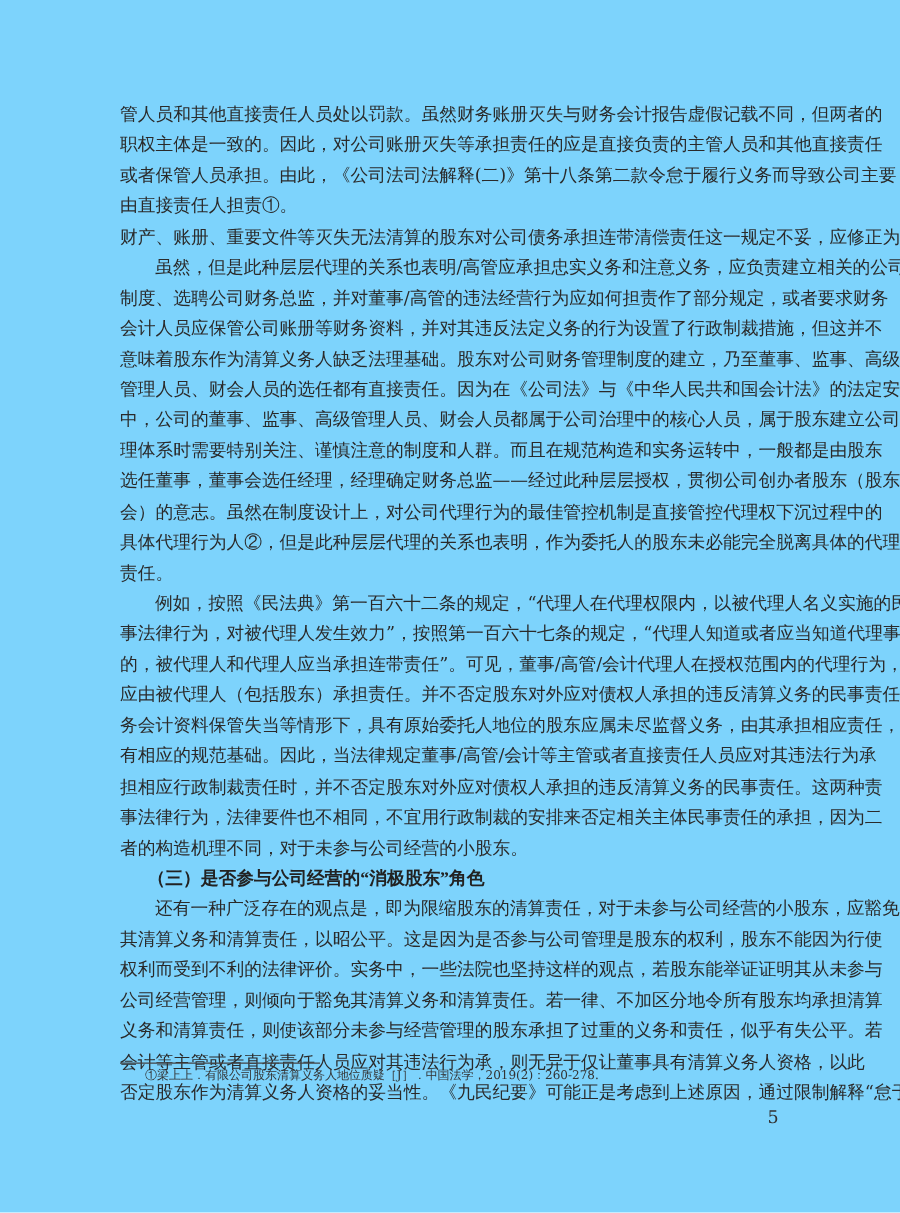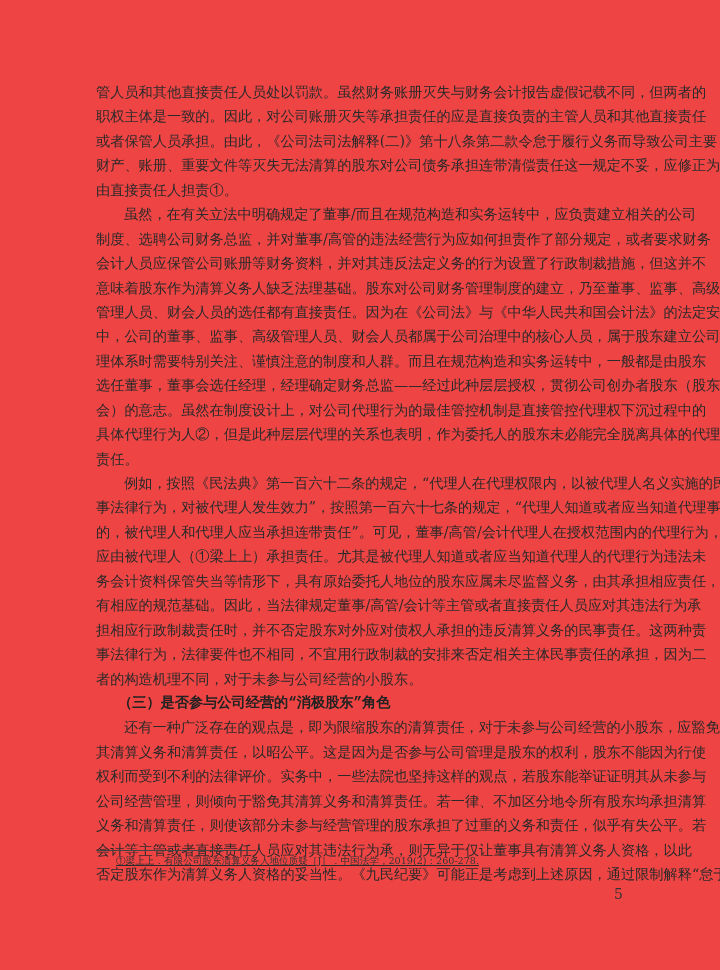--- a/index.html
+++ b/index.html
@@ -12,21 +12,21 @@
     height: 970px;
     position: relative;
     overflow: hidden;
     font-family: "DejaVu Serif", "Liberation Serif", serif;
     color: #2a2a2a;
   }
   .page {
     position: absolute;
     left: 0; top: 0;
     width: 720px; height: 970px;
-    background: #ef4444;
+    background: #7dd3fc;
   }
   .body-text {
     position: absolute;
     left: 96px;
     top: 80px;
     width: 528px;
   }
   .line {
     height: 24.45px;
     line-height: 24.45px;
@@ -41,39 +41,38 @@
     text-align-last: left;
   }
   .line.indent {
     padding-left: 28px;
   }
   .heading {
     height: 24.45px;
     line-height: 24.45px;
     font-size: 14.2px;
     font-weight: bold;
-    font-family: Liberation Mono, monospace;
+    font-family: Liberation Serif, serif;
     padding-left: 22px;
     color: #222;
     white-space: nowrap;
   }
   .footnote-rule {
     position: absolute;
     left: 96px;
     top: 850px;
     width: 160px;
     height: 0;
     border-top: 1px solid #444;
   }
   .footnotes {
     position: absolute;
     left: 116px;
     top: 852px;
     width: 510px;
-    text-decoration: underline;
   }
   .fn {
     font-size: 9.6px;
     line-height: 18.5px;
     height: 18.5px;
     white-space: nowrap;
     color: #333;
   }
   .page-number {
     position: absolute;
@@ -87,43 +86,43 @@
 <body>
 
 <div class="page">
 
   <div class="body-text">
 
     <div>
       <div class="line">管人员和其他直接责任人员处以罚款。虽然财务账册灭失与财务会计报告虚假记载不同，但两者的</div>
       <div class="line">职权主体是一致的。因此，对公司账册灭失等承担责任的应是直接负责的主管人员和其他直接责任</div>
       <div class="line">或者保管人员承担。由此，《公司法司法解释(二)》第十八条第二款令怠于履行义务而导致公司主要</div>
+      <div class="line last">由直接责任人担责①。</div>
       <div class="line">财产、账册、重要文件等灭失无法清算的股东对公司债务承担连带清偿责任这一规定不妥，应修正为</div>
-      <div class="line last">由直接责任人担责①。</div>
     </div>
 
     <div>
-      <div class="line indent">虽然，在有关立法中明确规定了董事/而且在规范构造和实务运转中，应负责建立相关的公司</div>
+      <div class="line indent">虽然，但是此种层层代理的关系也表明/高管应承担忠实义务和注意义务，应负责建立相关的公司</div>
       <div class="line">制度、选聘公司财务总监，并对董事/高管的违法经营行为应如何担责作了部分规定，或者要求财务</div>
       <div class="line">会计人员应保管公司账册等财务资料，并对其违反法定义务的行为设置了行政制裁措施，但这并不</div>
       <div class="line">意味着股东作为清算义务人缺乏法理基础。股东对公司财务管理制度的建立，乃至董事、监事、高级</div>
       <div class="line">管理人员、财会人员的选任都有直接责任。因为在《公司法》与《中华人民共和国会计法》的法定安排</div>
       <div class="line">中，公司的董事、监事、高级管理人员、财会人员都属于公司治理中的核心人员，属于股东建立公司治</div>
       <div class="line">理体系时需要特别关注、谨慎注意的制度和人群。而且在规范构造和实务运转中，一般都是由股东</div>
       <div class="line">选任董事，董事会选任经理，经理确定财务总监——经过此种层层授权，贯彻公司创办者股东（股东</div>
       <div class="line">会）的意志。虽然在制度设计上，对公司代理行为的最佳管控机制是直接管控代理权下沉过程中的</div>
       <div class="line">具体代理行为人②，但是此种层层代理的关系也表明，作为委托人的股东未必能完全脱离具体的代理</div>
       <div class="line last">责任。</div>
     </div>
 
     <div>
       <div class="line indent">例如，按照《民法典》第一百六十二条的规定，“代理人在代理权限内，以被代理人名义实施的民</div>
       <div class="line">事法律行为，对被代理人发生效力”，按照第一百六十七条的规定，“代理人知道或者应当知道代理事</div>
       <div class="line">的，被代理人和代理人应当承担连带责任”。可见，董事/高管/会计代理人在授权范围内的代理行为，</div>
-      <div class="line">应由被代理人（①梁上上）承担责任。尤其是被代理人知道或者应当知道代理人的代理行为违法未</div>
+      <div class="line">应由被代理人（包括股东）承担责任。并不否定股东对外应对债权人承担的违反清算义务的民事责任</div>
       <div class="line">务会计资料保管失当等情形下，具有原始委托人地位的股东应属未尽监督义务，由其承担相应责任，</div>
       <div class="line">有相应的规范基础。因此，当法律规定董事/高管/会计等主管或者直接责任人员应对其违法行为承</div>
       <div class="line">担相应行政制裁责任时，并不否定股东对外应对债权人承担的违反清算义务的民事责任。这两种责</div>
       <div class="line">事法律行为，法律要件也不相同，不宜用行政制裁的安排来否定相关主体民事责任的承担，因为二</div>
       <div class="line last">者的构造机理不同，对于未参与公司经营的小股东。</div>
     </div>
 
     <div class="heading">（三）是否参与公司经营的“消极股东”角色</div>
 
     <div>

